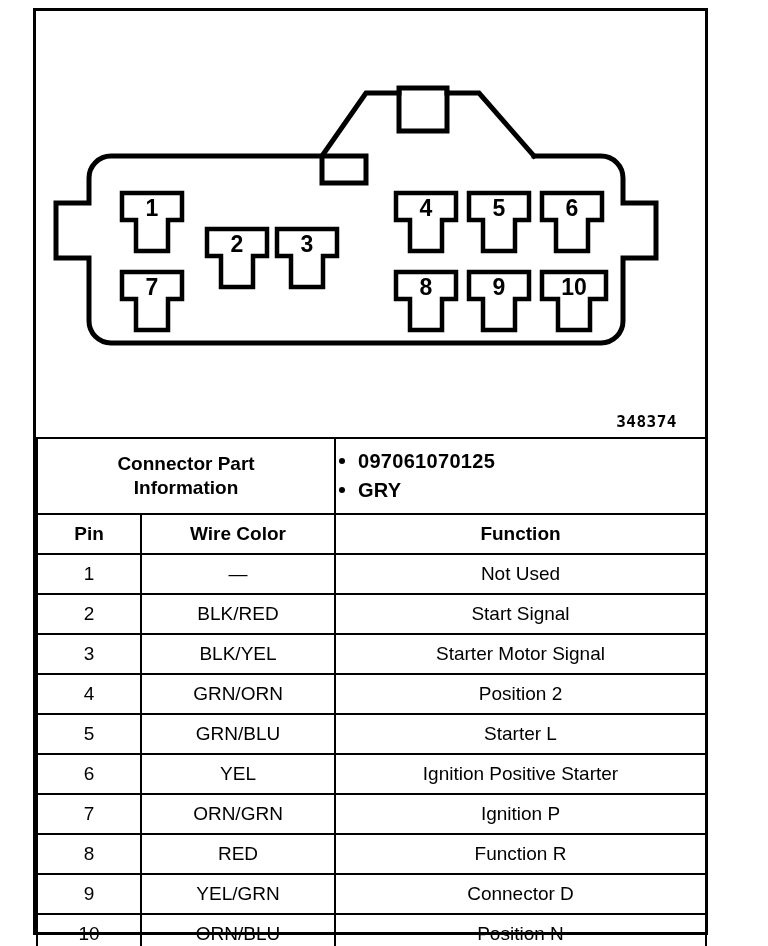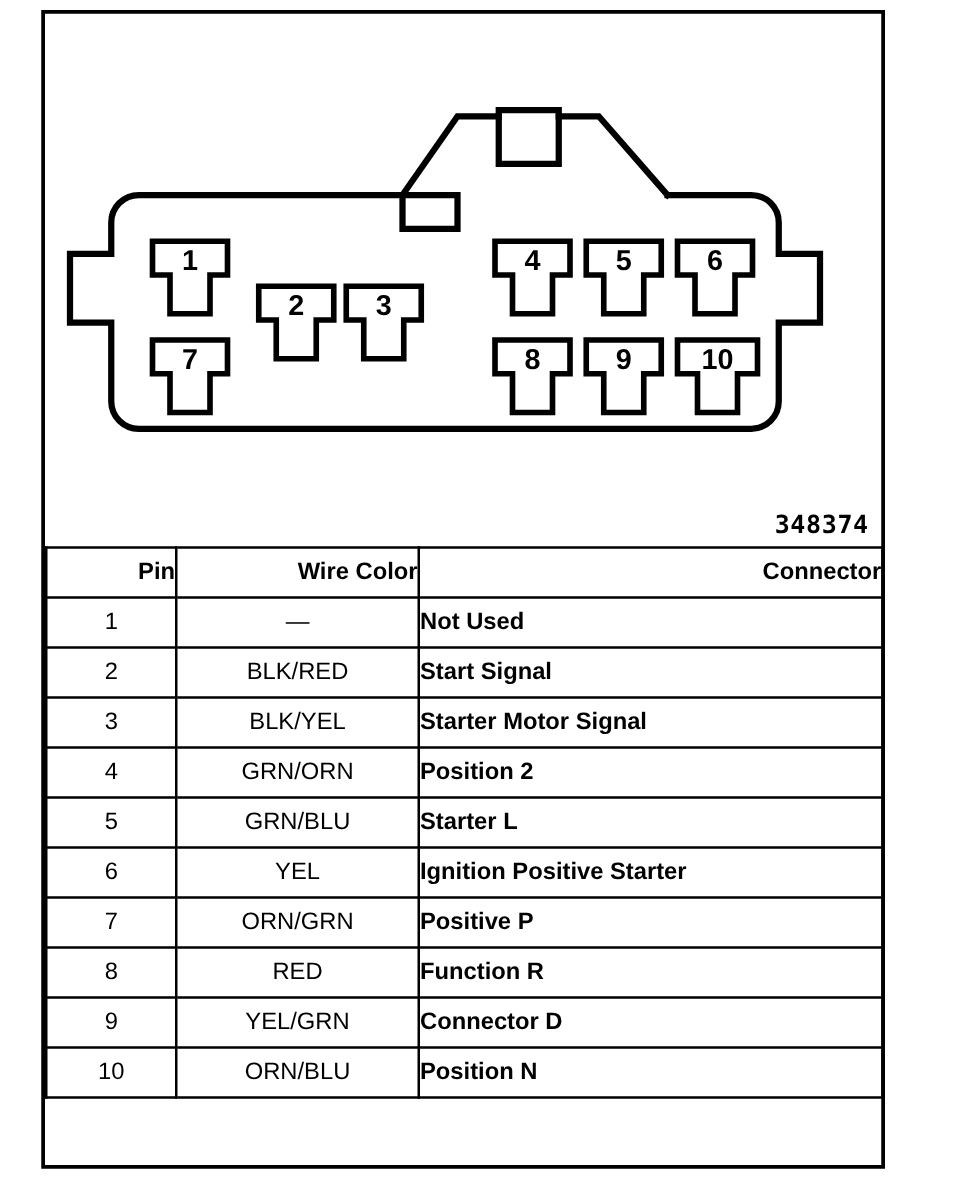--- a/index.html
+++ b/index.html
@@ -37,24 +37,24 @@
     position: absolute;
     left: 36px;
     top: 11px;
     width: 669px;
     height: 426px;
     box-sizing: border-box;
   }
 
   .figure-ref {
     position: absolute;
-    right: 10px;
+    right: 28px;
     bottom: 6px;
     font-family: "DejaVu Sans Mono", monospace;
-    font-size: 20px;
+    font-size: 16px;
     font-weight: bold;
     letter-spacing: 0.5px;
   }
 
   .connector-svg {
     position: absolute;
     left: 0;
     top: 0;
   }
 
@@ -126,38 +126,37 @@
     position: absolute;
     left: 3px;
     top: 11px;
     width: 6px;
     height: 6px;
     background: #000;
     border-radius: 50%;
   }
 
   .hdr-cell {
-    text-align: right;
+    text-align: center;
     height: 38px;
     font-size: 20px;
   }
 
   .cell-pin {
     text-align: center;
     height: 38px;
   }
   .cell-wire {
     text-align: center;
     height: 38px;
   }
   .cell-func {
-    text-align: left;
+    text-align: center;
     padding-left: 14px;
     height: 38px;
-    font-weight: bold;
   }
 </style>
 </head>
 <body>
 
 <div id="page">
 
   <div class="frame"></div>
 
   <div class="diagram-panel">
@@ -237,25 +236,37 @@
     <div class="figure-ref">348374</div>
   </div>
 
   <table class="pin-table">
     <colgroup>
       <col class="col-pin">
       <col class="col-wire">
       <col class="col-func">
     </colgroup>
     <tbody>
+      <tr>
+        <td class="cpi-cell" colspan="2">
+          <span>Connector Part</span>
+          <span class="l2">Information</span>
+        </td>
+        <td class="part-cell">
+          <ul class="part-list">
+            <li>097061070125</li>
+            <li>GRY</li>
+          </ul>
+        </td>
+      </tr>
 
       <tr>
         <th class="hdr-cell">Pin</th>
         <th class="hdr-cell">Wire Color</th>
-        <th class="hdr-cell">Connector</th>
+        <th class="hdr-cell">Function</th>
       </tr>
 
       <tr>
         <td class="cell-pin">1</td>
         <td class="cell-wire">—</td>
         <td class="cell-func">Not Used</td>
       </tr>
       <tr>
         <td class="cell-pin">2</td>
         <td class="cell-wire">BLK/RED</td>
@@ -277,21 +288,21 @@
         <td class="cell-func">Starter L</td>
       </tr>
       <tr>
         <td class="cell-pin">6</td>
         <td class="cell-wire">YEL</td>
         <td class="cell-func">Ignition Positive Starter</td>
       </tr>
       <tr>
         <td class="cell-pin">7</td>
         <td class="cell-wire">ORN/GRN</td>
-        <td class="cell-func">Positive P</td>
+        <td class="cell-func">Ignition P</td>
       </tr>
       <tr>
         <td class="cell-pin">8</td>
         <td class="cell-wire">RED</td>
         <td class="cell-func">Function R</td>
       </tr>
       <tr>
         <td class="cell-pin">9</td>
         <td class="cell-wire">YEL/GRN</td>
         <td class="cell-func">Connector D</td>

